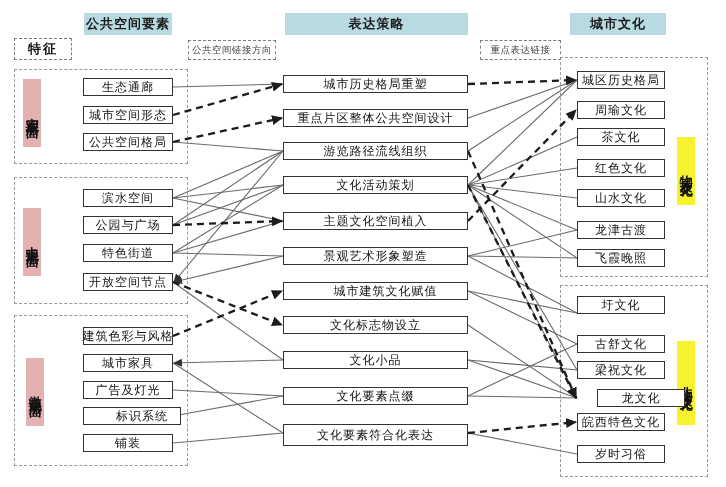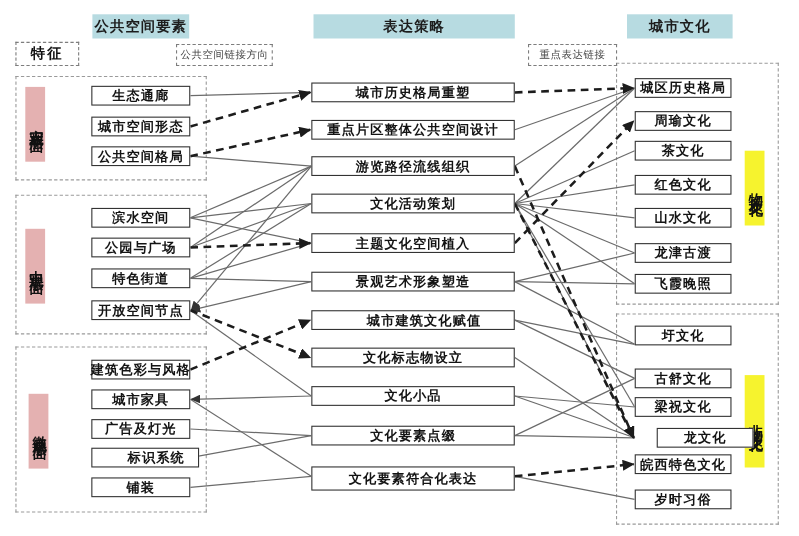--- a/index.html
+++ b/index.html
@@ -22,21 +22,21 @@
     position:absolute;border:1.3px dashed #9a9a9a;box-sizing:border-box;z-index:0;background:transparent;
   }
   .vlabel{
     position:absolute;writing-mode:vertical-rl;text-orientation:upright;
     display:flex;align-items:center;justify-content:center;
     font-size:13px;font-weight:700;letter-spacing:3px;padding:3px 2px;z-index:2;line-height:1.05;
   }
   .node{
     position:absolute;background:#fff;border:1.6px solid #333;box-sizing:border-box;
     display:flex;align-items:center;justify-content:center;
-    font-size:12px;font-weight:700;letter-spacing:1px;z-index:3;white-space:nowrap;color:#141414;text-align:center;
+    font-size:12px;font-weight:400;letter-spacing:1px;z-index:3;white-space:nowrap;color:#141414;text-align:center;
   }
   line.solid{stroke:#6b6b6b;stroke-width:1.1;}
   line.dashed{stroke:#1c1c1c;stroke-width:2.3;stroke-dasharray:7 5;}
 </style>
 </head>
 <body>
 
 <div class="canvas">
 
   <svg id="edge-layer" width="726" height="487">
@@ -103,21 +103,21 @@
   <div class="groupframe" style="left:14px;top:177px;width:174px;height:127px"></div>
   <div class="groupframe" style="left:14px;top:315px;width:174px;height:151px"></div>
   <div class="groupframe" style="left:560px;top:57px;width:148px;height:220px"></div>
   <div class="groupframe" style="left:560px;top:285px;width:148px;height:192px"></div>
 
   <div class="hdr" style="left: 84px; top: 13px; width: 88px; background: rgb(183, 219, 225);">公共空间要素</div>
   <div class="hdr" style="left: 570px; top: 13px; width: 96px; background: rgb(183, 219, 225);">城市文化</div>
   <div class="hdr" style="left: 285px; top: 13px; width: 183px; background: rgb(183, 219, 225);">表达策略</div>
 
   <div class="dashedbox feature" style="left:14px;top:38px;width:58px;height:22px">特征</div>
-  <div class="dashedbox legend" style="left:160px;top:40px;width:88px;height:20px">公共空间链接方向</div>
+  <div class="dashedbox legend" style="left:188px;top:40px;width:88px;height:20px">公共空间链接方向</div>
   <div class="dashedbox legend" style="left:480px;top:40px;width:81px;height:20px">重点表达链接</div>
 
   <div class="vlabel" style="left: 23px; top: 79px; height: 62px; background: rgb(228, 177, 177);">宏观层面</div>
   <div class="vlabel" style="left: 23px; top: 208px; height: 62px; background: rgb(228, 177, 177);">中观层面</div>
   <div class="vlabel" style="left: 26px; top: 358px; height: 62px; background: rgb(228, 177, 177);">微观层面</div>
 
   <div class="vlabel cat" style="left: 677px; top: 137px; height: 62px; background: rgb(246, 243, 46);">物质文化</div>
   <div class="vlabel cat" style="left: 677px; top: 341px; height: 78px; background: rgb(246, 243, 46);">非物质文化</div>
 
   <div id="nodes">

